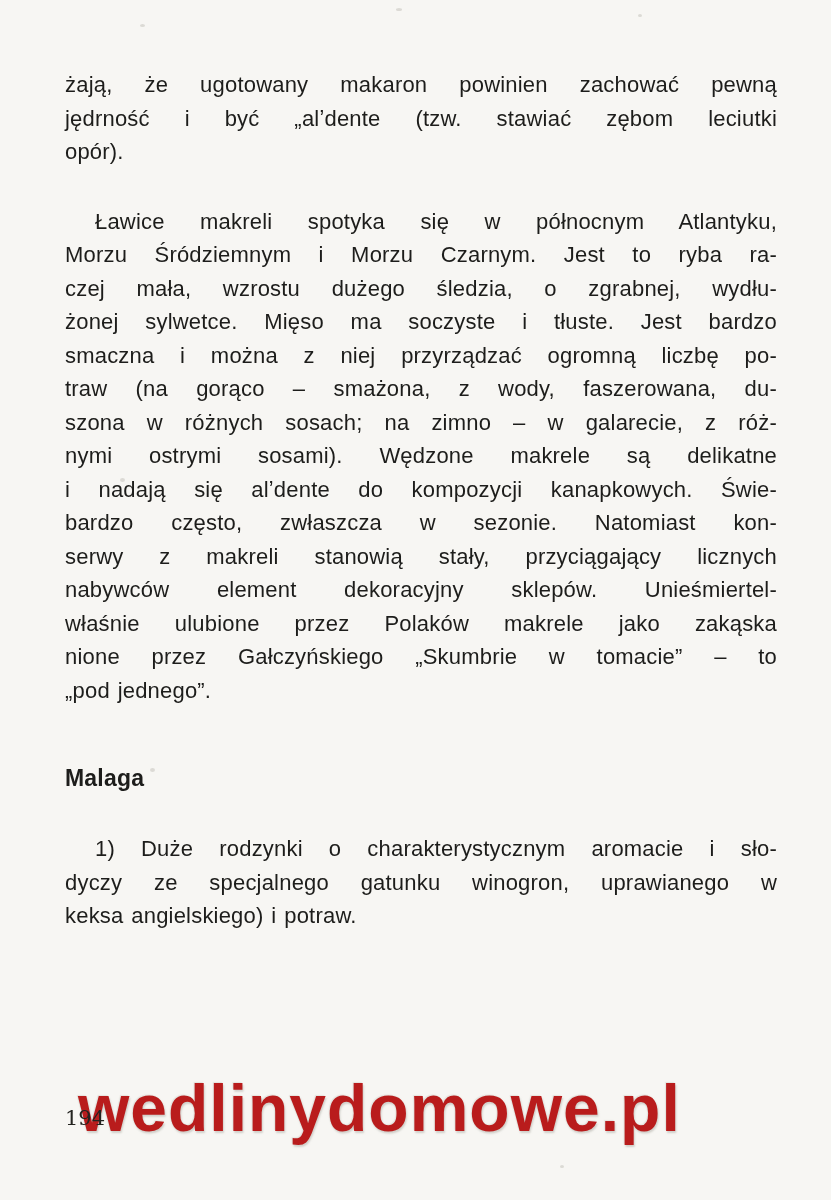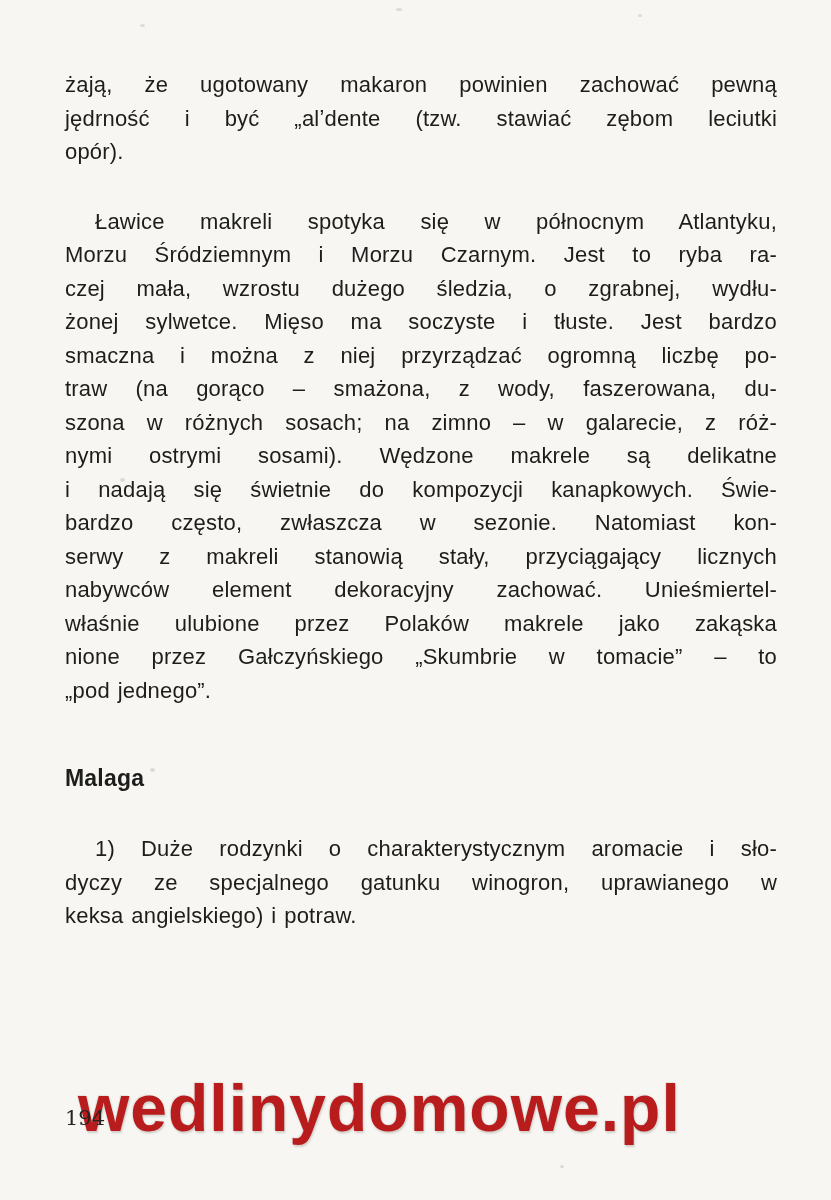--- a/index.html
+++ b/index.html
@@ -86,24 +86,24 @@
 
     <div class="paragraph p-makrela">
         <div class="line indent">Ławice makreli spotyka się w północnym Atlantyku,</div>
         <div class="line">Morzu Śródziemnym i Morzu Czarnym. Jest to ryba ra-</div>
         <div class="line">czej mała, wzrostu dużego śledzia, o zgrabnej, wydłu-</div>
         <div class="line">żonej sylwetce. Mięso ma soczyste i tłuste. Jest bardzo</div>
         <div class="line">smaczna i można z niej przyrządzać ogromną liczbę po-</div>
         <div class="line">traw (na gorąco – smażona, z wody, faszerowana, du-</div>
         <div class="line">szona w różnych sosach; na zimno – w galarecie, z róż-</div>
         <div class="line">nymi ostrymi sosami). Wędzone makrele są delikatne</div>
-        <div class="line">i nadają się świetnie do kompozycji kanapkowych. Świe-</div>
+        <div class="line">i nadają się alʼdente do kompozycji kanapkowych. Świe-</div>
         <div class="line">bardzo często, zwłaszcza w sezonie. Natomiast kon-</div>
         <div class="line">serwy z makreli stanowią stały, przyciągający licznych</div>
-        <div class="line">nabywców element dekoracyjny zachować. Unieśmiertel-</div>
+        <div class="line">nabywców element dekoracyjny sklepów. Unieśmiertel-</div>
         <div class="line">właśnie ulubione przez Polaków makrele jako zakąska</div>
         <div class="line">nione przez Gałczyńskiego „Skumbrie w tomacie” – to</div>
         <div class="line last">„pod jednego”.</div>
       </div>
 
     <div class="heading h-malaga">
       <span class="bold">Malaga</span>
     </div>
 
     <div class="paragraph p-malaga">

